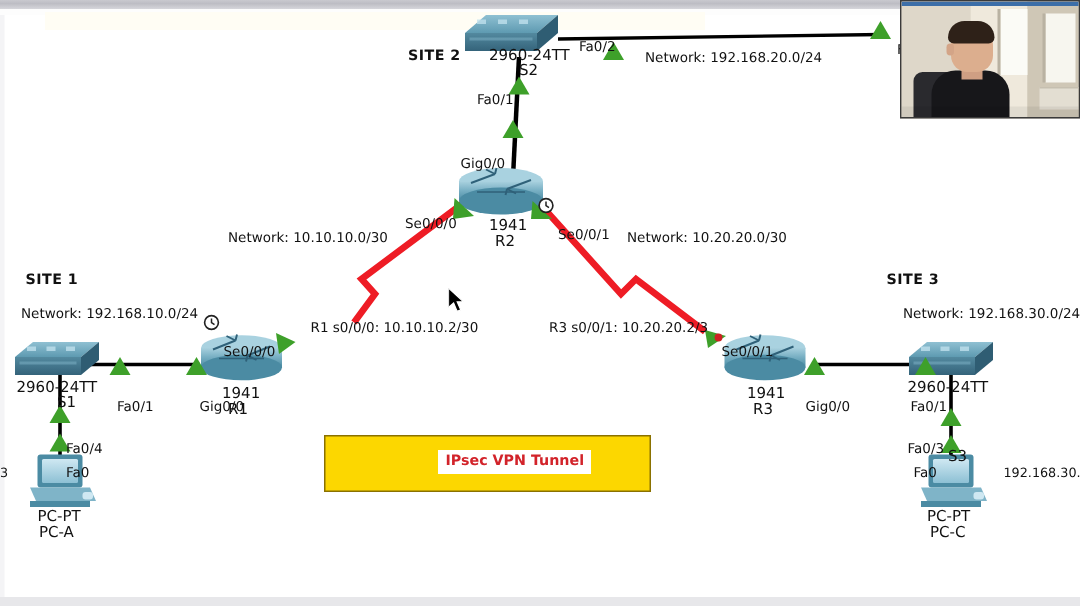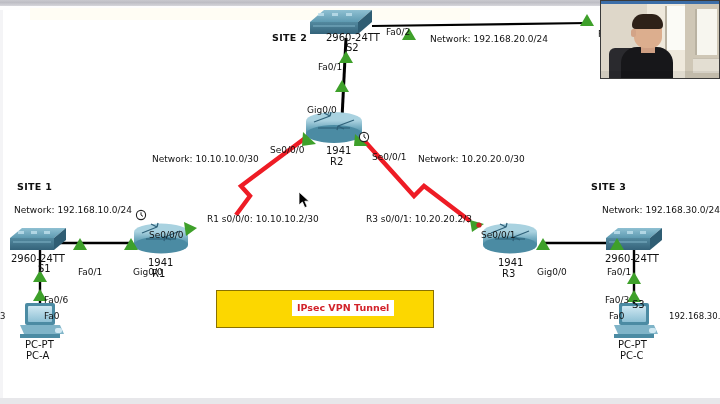--- a/index.html
+++ b/index.html
@@ -250,21 +250,21 @@
 
   <div class="lbl lbl-site" style="left:17px;top:182px;text-align:right;">SITE 1</div>
   <div class="lbl lbl-net" style="left:14px;top:206px;">Network: 192.168.10.0/24</div>
   <div class="lbl lbl-if" style="left:149px;top:211px;">Se0/0/0</div>
   <div class="lbl lbl-if" style="left:78px;top:248px;">Fa0/1</div>
   <div class="lbl lbl-if" style="left:133px;top:248px;">Gig0/0</div>
   <div class="lbl lbl-dev" style="left:148px;top:258px;">1941</div>
   <div class="lbl lbl-dev" style="left:152px;top:269px;">R1</div>
   <div class="lbl lbl-dev" style="left:11px;top:254px;">2960-24TT</div>
   <div class="lbl lbl-dev" style="left:38px;top:264px;">S1</div>
-  <div class="lbl lbl-if" style="left:44px;top:276px;">Fa0/6</div>
+  <div class="lbl lbl-if" style="left:44px;top:276px;">Fa0/4</div>
   <div class="lbl lbl-if" style="left:44px;top:292px;">Fa0</div>
   <div class="lbl lbl-dev" style="left:25px;top:340px;">PC-PT</div>
   <div class="lbl lbl-dev" style="left:26px;top:351px;">PC-A</div>
   <div class="lbl lbl-sm" style="left:0px;top:312px;">3</div>
 
   <div class="lbl lbl-site" style="left:591px;top:182px;">SITE 3</div>
   <div class="lbl lbl-net" style="left:602px;top:206px;">Network: 192.168.30.0/24</div>
   <div class="lbl lbl-if" style="left:481px;top:211px;">Se0/0/1</div>
   <div class="lbl lbl-if" style="left:537px;top:248px;">Gig0/0</div>
   <div class="lbl lbl-dev" style="left:498px;top:258px;">1941</div>

